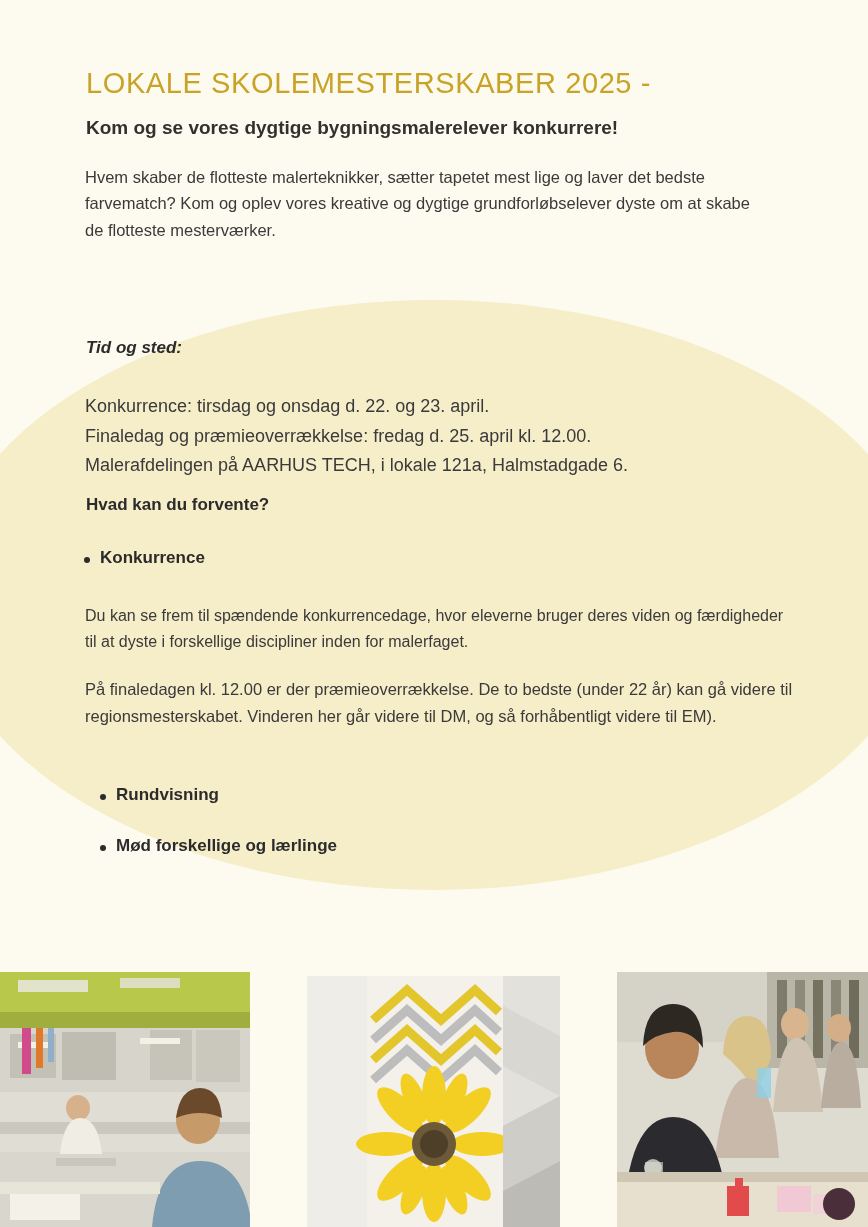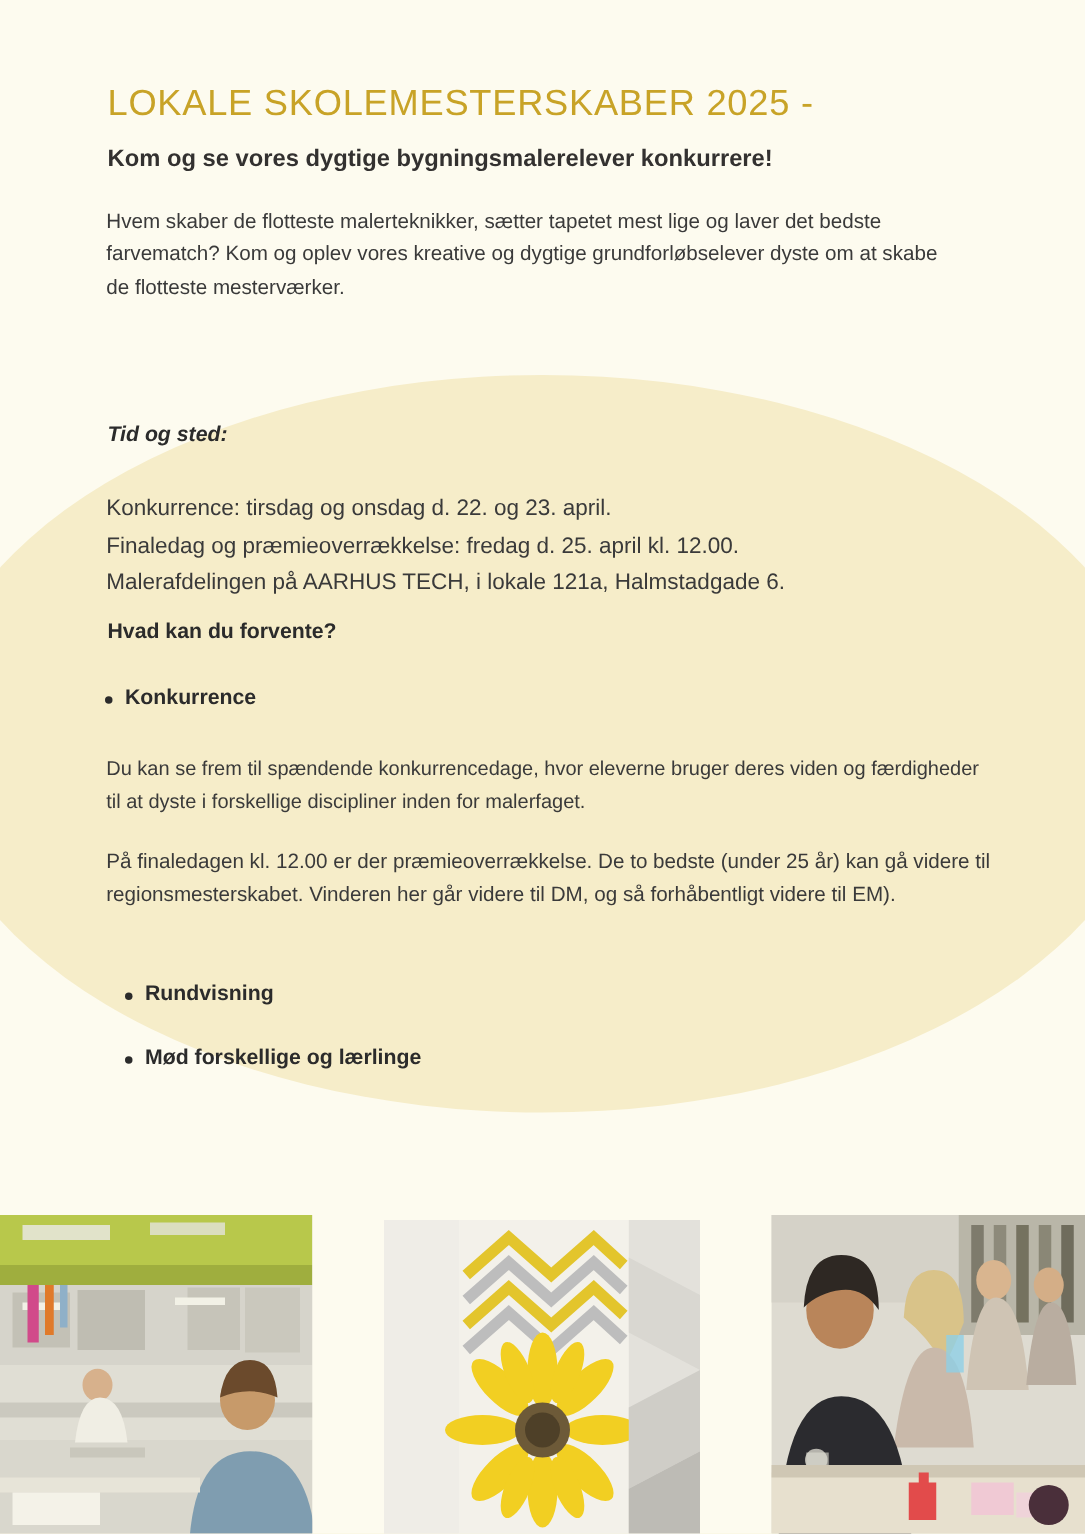--- a/index.html
+++ b/index.html
@@ -180,21 +180,21 @@
 
   <div class="sec-title forvente">Hvad kan du forvente?</div>
 
   <div class="bullet-item b1">
     <span class="bullet-dot"></span>
     <span class="bullet-label">Konkurrence</span>
   </div>
 
   <div class="para-a">Du kan se frem til spændende konkurrencedage, hvor eleverne bruger deres viden og færdigheder til at dyste i forskellige discipliner inden for malerfaget.</div>
 
-  <div class="para-b">På finaledagen kl. 12.00 er der præmieoverrækkelse. De to bedste (under 25 år) kan gå videre til regionsmesterskabet. Vinderen her går videre til DM, og så forhåbentligt videre til EM).</div>
+  <div class="para-b">På finaledagen kl. 12.00 er der præmieoverrækkelse. De to bedste (under 22 år) kan gå videre til regionsmesterskabet. Vinderen her går videre til DM, og så forhåbentligt videre til EM).</div>
 
   <div class="bullet-item b2">
     <span class="bullet-dot"></span>
     <span class="bullet-label">Rundvisning</span>
   </div>
 
   <div class="bullet-item b3">
     <span class="bullet-dot"></span>
     <span class="bullet-label">Mød forskellige og lærlinge</span>
   </div>

